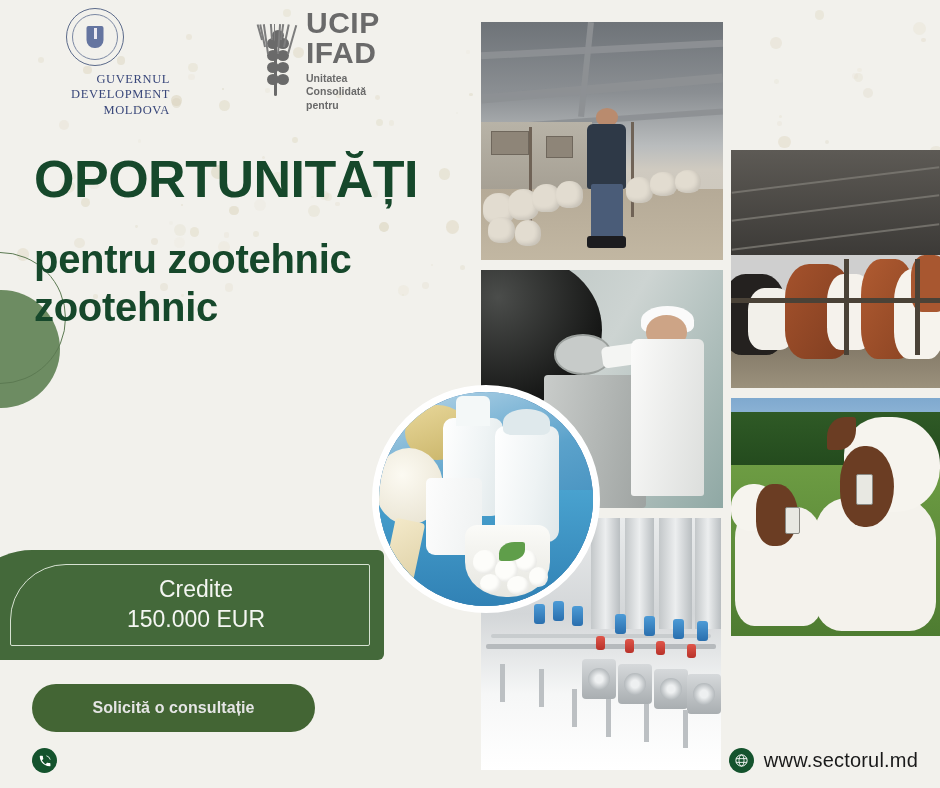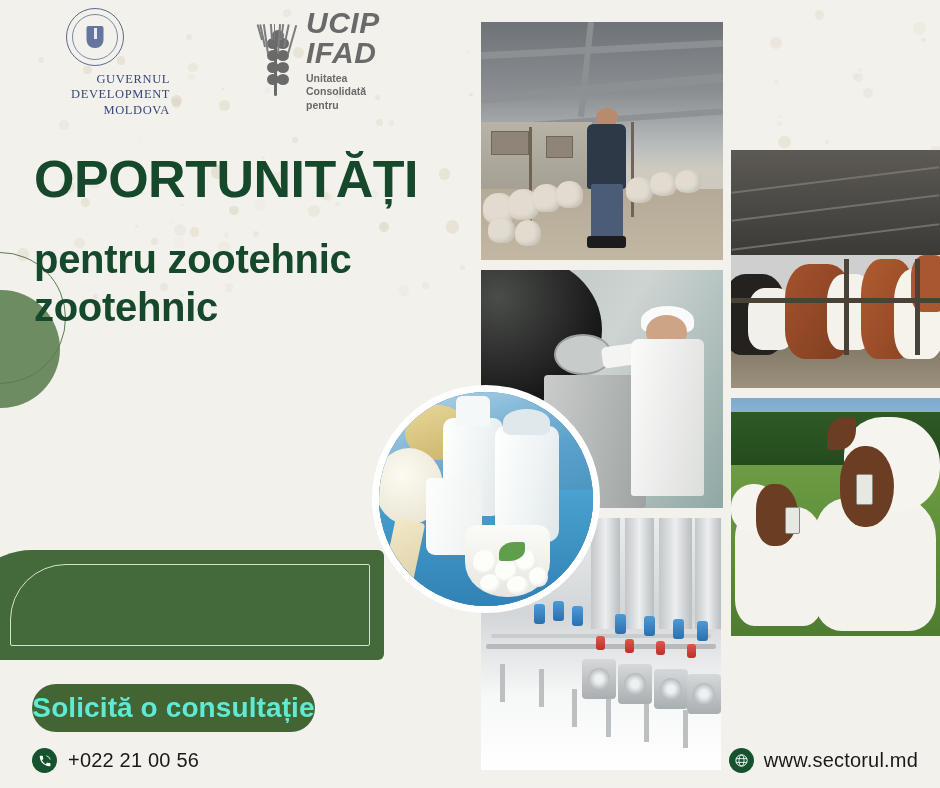--- a/index.html
+++ b/index.html
@@ -113,21 +113,20 @@
     width: 1.6px;
     background: #7d7d7d;
     transform-origin: bottom center;
   }
   .ucip-text .ucip-title {
     font-size: 30px;
     font-weight: bold;
     letter-spacing: 0.5px;
     color: #6a6a6a;
     line-height: 1;
-    font-style: italic;
   }
   .ucip-text .ucip-sub {
     margin-top: 4px;
     font-size: 10.5px;
     font-weight: bold;
     color: #6a6a6a;
     line-height: 1.28;
   }
 
   
@@ -182,22 +181,22 @@
     background: #436534;
     border-radius: 24px;
     display: flex;
     align-items: center;
     justify-content: center;
     z-index: 12;
     cursor: pointer;
     border: none;
   }
   .cta span {
-    color: #5eead4;
-    font-size: 28px;
+    color: #e5e5e5;
+    font-size: 16px;
     font-weight: bold;
     letter-spacing: 0.1px;
   }
 
   
   .contact-phone {
     position: absolute;
     left: 32px; top: 748px;
     display: flex; align-items: center; gap: 11px;
     z-index: 12;
@@ -793,34 +792,37 @@
     <div class="mozz" style="left:54%;top:78%;width:11%;height:11%;"></div>
     <div class="mozz" style="left:64%;top:74%;width:10%;height:10%;"></div>
     <div class="mozz" style="left:47%;top:85%;width:10%;height:9%;"></div>
     <div class="mozz" style="left:60%;top:86%;width:10%;height:9%;"></div>
     <div class="mozz" style="left:70%;top:82%;width:9%;height:9%;"></div>
     <div class="basil" style="left:56%;top:70%;width:12%;height:9%;"></div>
   </div>
 
   <div class="credit-box">
     <div class="credit-inner"></div>
+    <div class="credit-text">
+      <div class="line1">Credite</div>
+      <div class="line2">150.000 EUR</div>
+    </div>
   </div>
 
   <button class="cta">
     <span>Solicită o consultație</span>
   </button>
 
   <div class="contact-phone">
     <span class="circ-icon">
       <svg width="14" height="14" viewBox="0 0 24 24" fill="none">
         <path d="M6.6 10.8c1.4 2.8 3.8 5.1 6.6 6.6l2.2-2.2c.3-.3.7-.4 1.1-.2 1.2.4 2.5.6 3.8.6.6 0 1 .4 1 1V20c0 .6-.4 1-1 1C10.6 21 3 13.4 3 4c0-.6.4-1 1-1h3.4c.6 0 1 .4 1 1 0 1.3.2 2.6.6 3.8.1.4 0 .8-.2 1.1l-2.2 2z" fill="#ffffff"></path>
         <path d="M15 3.2a8 8 0 015.8 5.8" stroke="#ffffff" stroke-width="1.4" stroke-linecap="round"></path>
       </svg>
     </span>
-    <span class="contact-text">+022 21 00 56</span>
   </div>
 
   <div class="contact-web">
     <span class="circ-icon">
       <svg width="15" height="15" viewBox="0 0 24 24" fill="none">
         <circle cx="12" cy="12" r="9" stroke="#ffffff" stroke-width="1.6"></circle>
         <ellipse cx="12" cy="12" rx="4" ry="9" stroke="#ffffff" stroke-width="1.4"></ellipse>
         <path d="M3.4 9h17.2M3.4 15h17.2" stroke="#ffffff" stroke-width="1.4"></path>
       </svg>
     </span>

